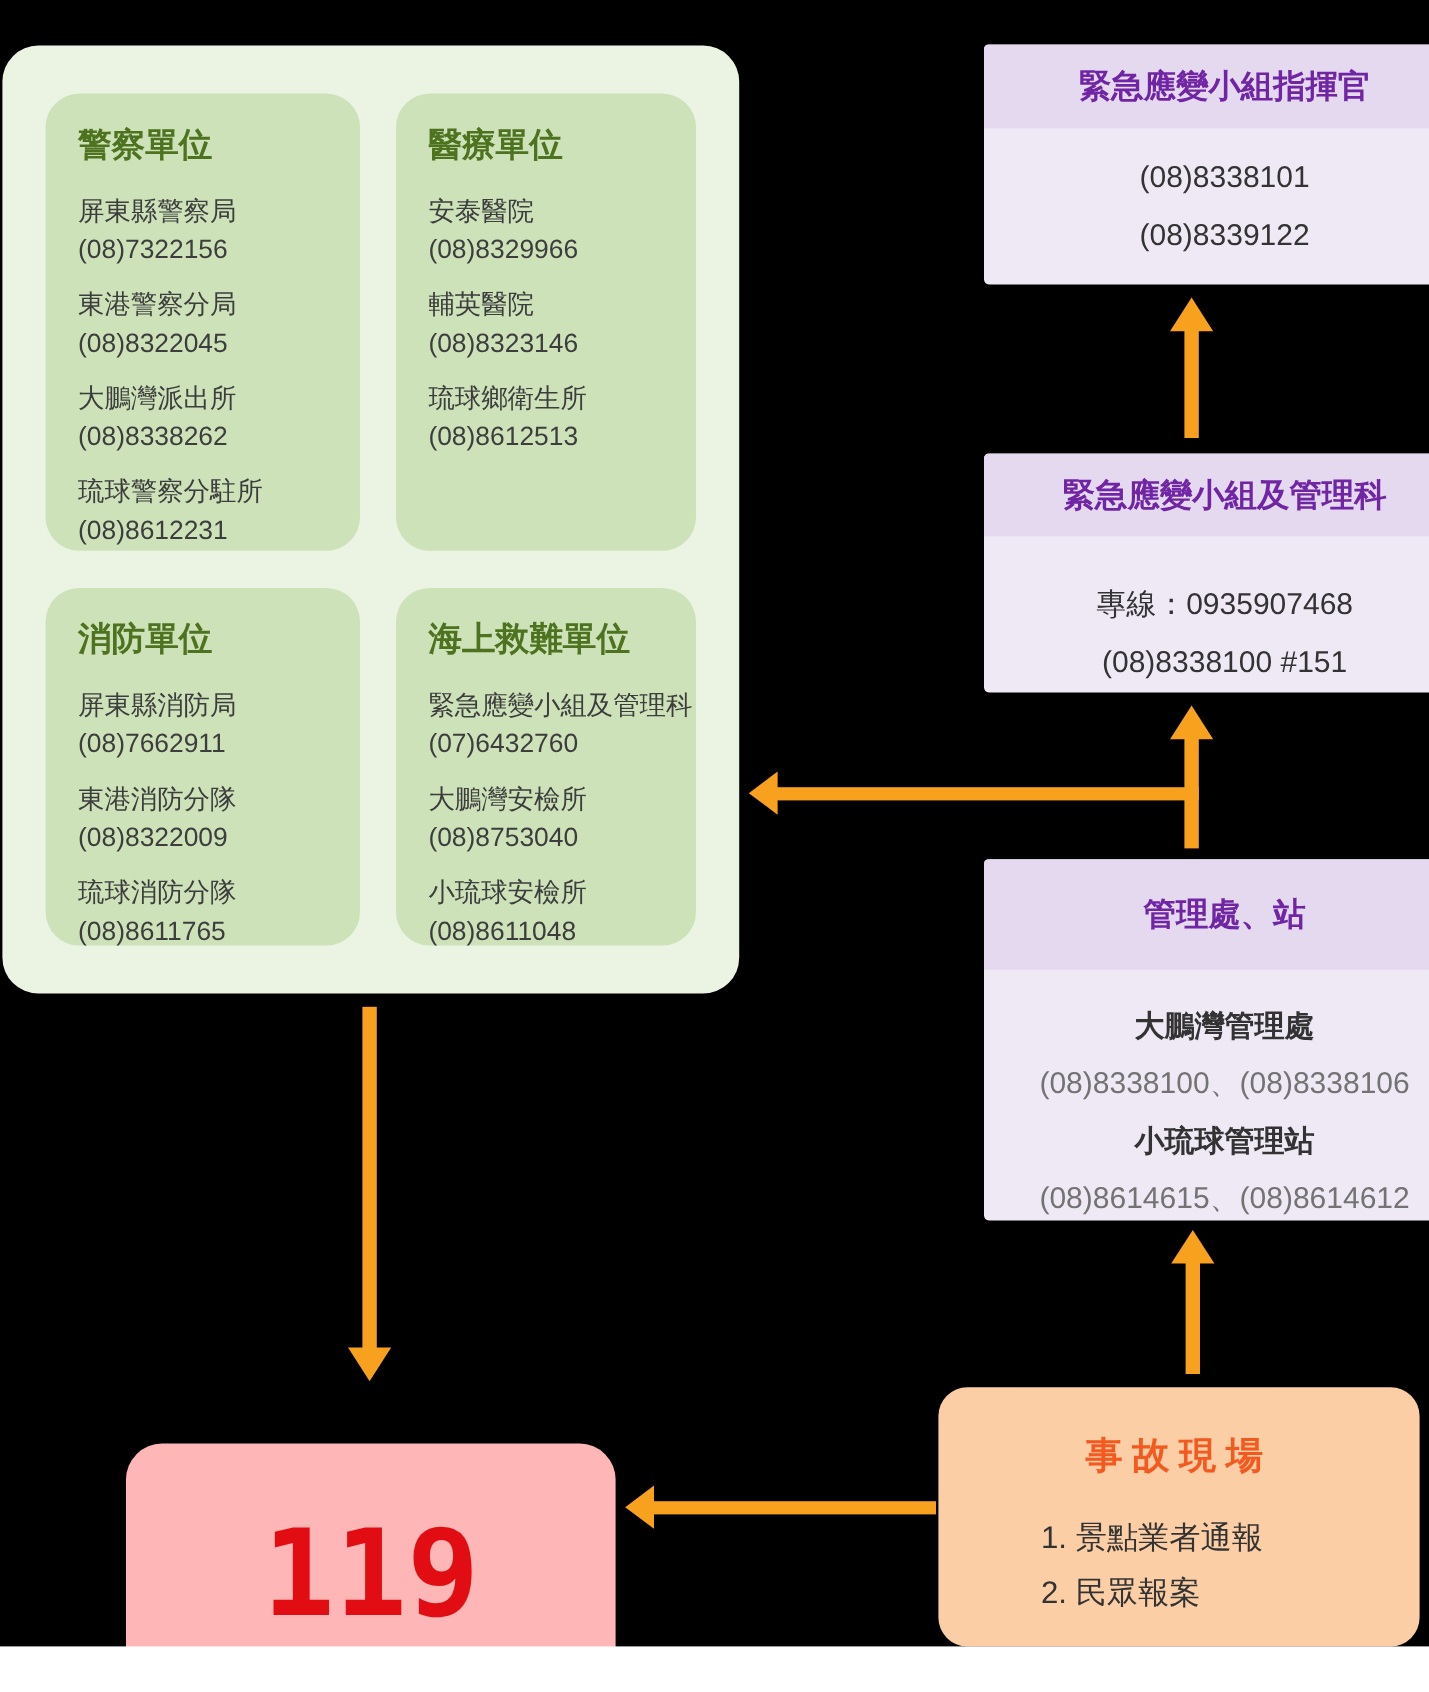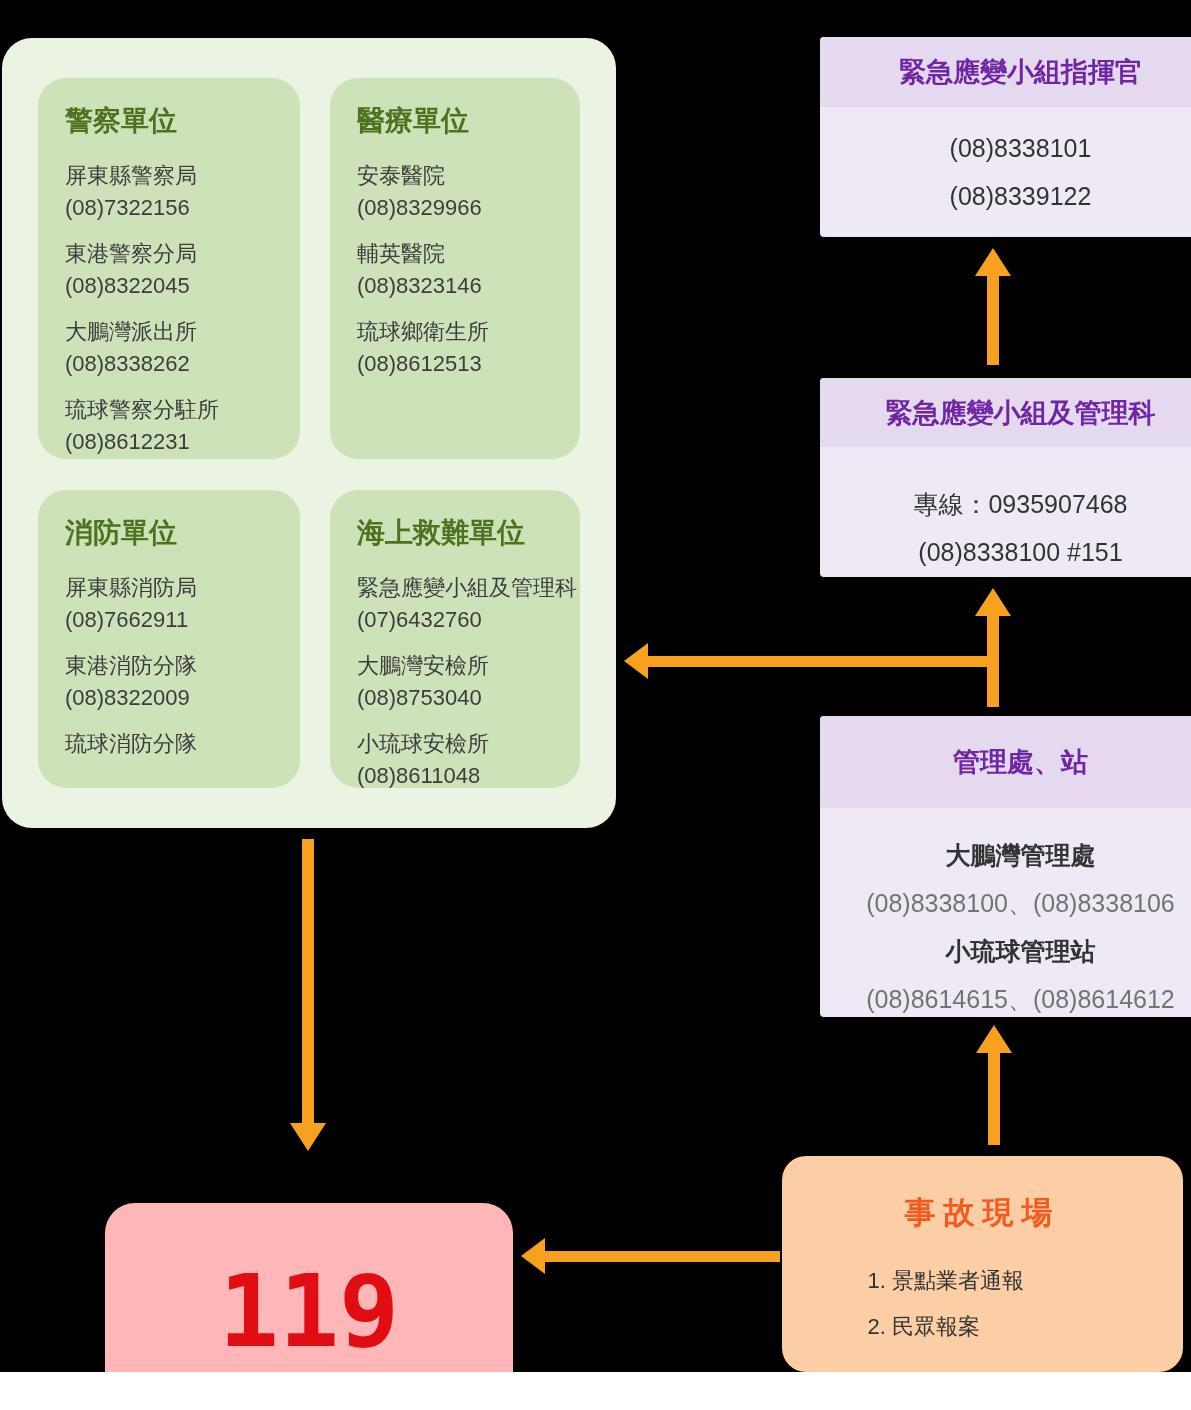--- a/index.html
+++ b/index.html
@@ -43,21 +43,21 @@
   .pbox-office{top:716px;height:301px;}
   .pbox-office .pbox-header{height:92px;}
   .pbox-office .pbox-body{padding-top:30px;}
   .pbox-office .office-name{font-size:25px;line-height:34px;font-weight:bold;color:#333;margin:0 0 4px 0;}
   .pbox-office .office-phones{font-size:25px;line-height:34px;color:#737373;margin:0 0 18px 0;}
 
   
   .scene-box{position:absolute;left:782px;top:1156px;width:401px;height:216px;background:var(--scene-box-bg);border-radius:24px;box-sizing:border-box;padding-top:36px;}
   .scene-box h2{margin:0;text-align:center;font-size:31px;font-weight:bold;letter-spacing:8px;color:var(--scene-title);}
   .scene-list{width:230px;margin:24px auto 0 auto;}
-  .scene-list .scene-item{font-size:22px;line-height:46px;color:#333;}
+  .scene-list .scene-item{font-size:26px;line-height:46px;color:#333;}
 
   
   .emergency-box{position:absolute;left:105px;top:1155px;width:408px;height:217px;background:var(--emergency-box-bg);border-radius:30px;display:flex;align-items:center;justify-content:center;margin-top:48px;}
   .emergency-box .emergency-number{font-family:"DejaVu Sans Mono","Liberation Mono",monospace;font-size:100px;font-weight:bold;color:var(--emergency-number);}
 
   
   .arrow-part{position:absolute;}
   .shaft{background:var(--arrow);}
   .head-up{width:0;height:0;border-left:18px solid transparent;border-right:18px solid transparent;border-bottom:28px solid var(--arrow);}
   .head-down{width:0;height:0;border-left:18px solid transparent;border-right:18px solid transparent;border-top:28px solid var(--arrow);}
@@ -111,20 +111,21 @@
       <div class="entry">
         <div class="entry-name">屏東縣消防局</div>
         <div class="entry-phone">(08)7662911</div>
       </div>
       <div class="entry">
         <div class="entry-name">東港消防分隊</div>
         <div class="entry-phone">(08)8322009</div>
       </div>
       <div class="entry">
         <div class="entry-name">琉球消防分隊</div>
+        <div class="entry-phone">(08)8611765</div>
       </div>
     </div>
 
     <div class="unit-box unit-box-marine">
       <h2>海上救難單位</h2>
       <div class="entry">
         <div class="entry-name">緊急應變小組及管理科</div>
         <div class="entry-phone">(07)6432760</div>
       </div>
       <div class="entry">

